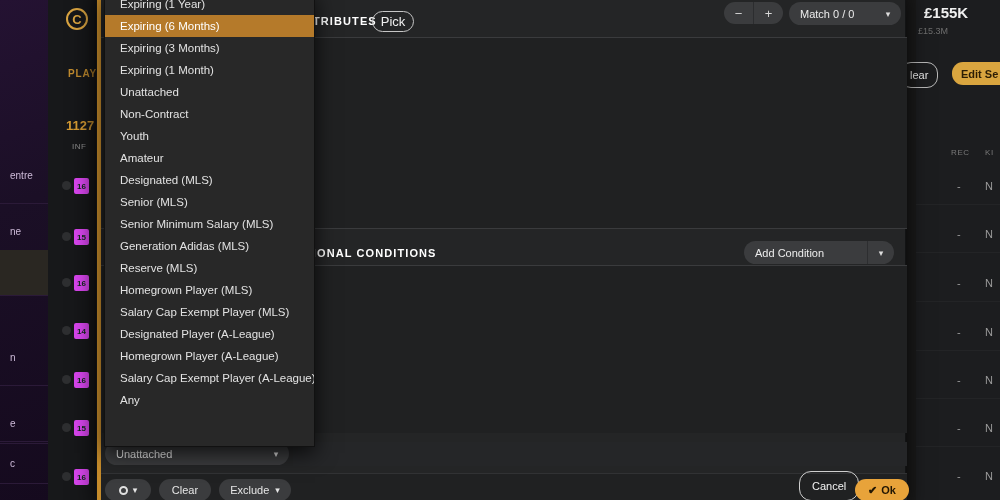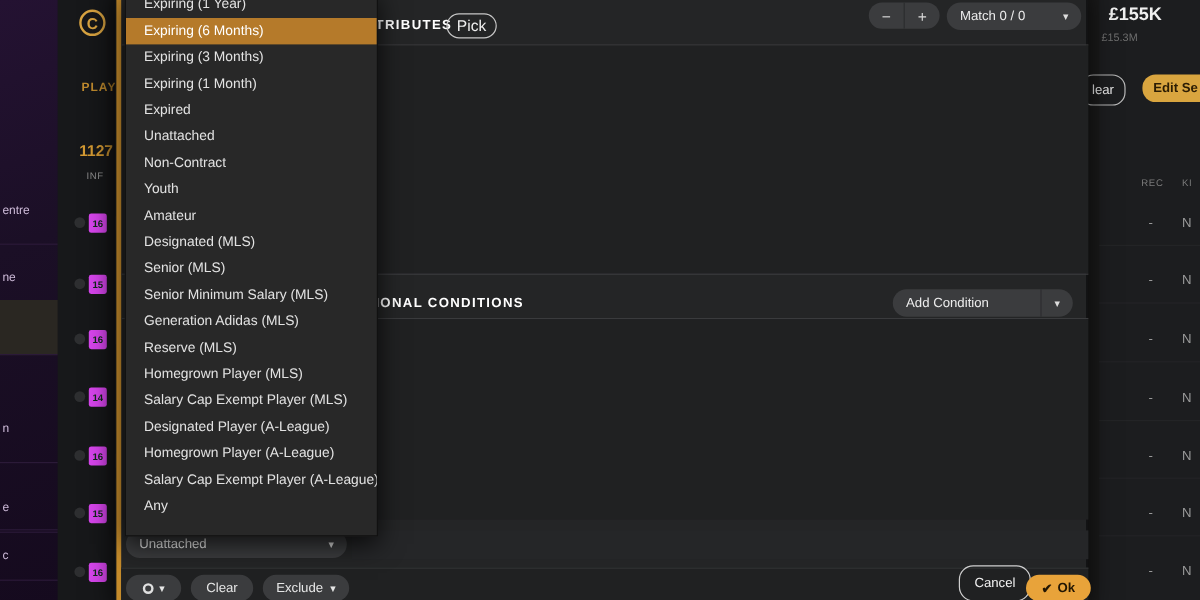--- a/index.html
+++ b/index.html
@@ -32,21 +32,21 @@
     position: absolute;
     left: 0;
     width: 64px;
     height: 56px;
     border-bottom: 1px solid #2b1a38;
     box-sizing: border-box;
     color: #cdbad8;
     font-size: 10px;
     display: flex;
     align-items: center;
-    padding-left: 2px;
+    padding-left: 10px;
     overflow: hidden;
     white-space: nowrap;
   }
   .bg-purple-row.sel {
     background: #2a2722;
   }
 
   .bg-darkcol {
     position: absolute;
     top: 0;
@@ -560,23 +560,20 @@
       <div class="dd-item sel">
         <span>Expiring (6 Months)</span>
       </div>
       <div class="dd-item">
         <span>Expiring (3 Months)</span>
       </div>
       <div class="dd-item">
         <span>Expiring (1 Month)</span>
       </div>
       <div class="dd-item">
-        <span>Expired</span>
-      </div>
-      <div class="dd-item">
         <span>Unattached</span>
       </div>
       <div class="dd-item">
         <span>Non-Contract</span>
       </div>
       <div class="dd-item">
         <span>Youth</span>
       </div>
       <div class="dd-item">
         <span>Amateur</span>

